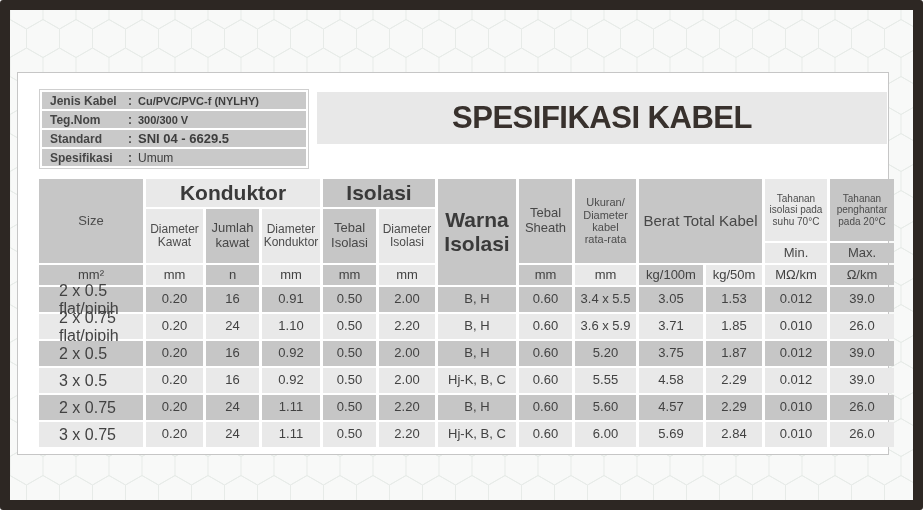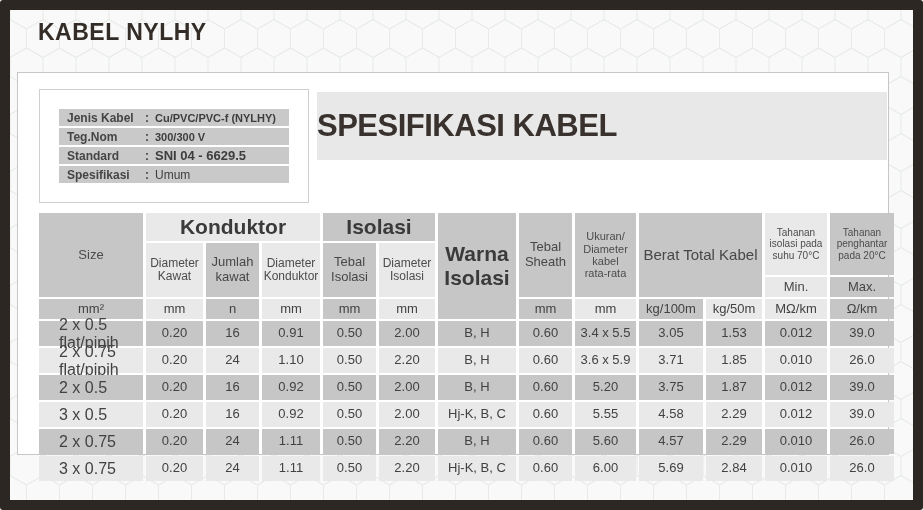--- a/index.html
+++ b/index.html
@@ -46,21 +46,21 @@
   .top-row {
     display: flex;
     gap: 8px;
     width: 848px;
     align-items: flex-start;
   }
 
   .info-table {
     width: 270px;
     border: 1px solid #cfcfcf;
-    padding: 19px;
+    padding: 2px;
     display: flex;
     flex-direction: column;
     gap: 2px;
     background: #ffffff;
   }
   .info-row {
     height: 17px;
     background: #c9c9c9;
     display: flex;
     align-items: center;
@@ -69,26 +69,26 @@
     color: #454545;
   }
   .info-label { font-weight: bold; width: 78px; }
   .info-sep   { font-weight: bold; width: 10px; }
   .info-value { font-weight: bold; font-size: 11px; color: #3d3d3d; }
   .info-row.v-lg .info-value { font-size: 13px; }
   .info-row.v-plain .info-value { font-weight: normal; font-size: 12px; }
 
   .spec-title-box {
     flex: 1;
-    height: 68px;
+    height: 52px;
     margin-top: 3px;
     background: #e8e8e8;
     display: flex;
     align-items: center;
-    justify-content: flex-start;
+    justify-content: center;
   }
   .spec-title {
     font-size: 31px;
     font-weight: bold;
     letter-spacing: -0.5px;
     color: #38312d;
   }
 
   
   .spec-table { margin-top: 10px; width: 855px; --cols: 104px 57px 53px 58px 53px 56px 78px 53px 61px 64px 56px 62px 64px; }
@@ -175,21 +175,20 @@
           <path d="M16.5 -19 L33 -9.5 L33 9.5 L16.5 19 L0 9.5 L0 -9.5 Z"></path>
           <path d="M0 9.5 L16.5 19 L16.5 38 L0 47.5 L-16.5 38 L-16.5 19 Z"></path>
           <path d="M33 9.5 L49.5 19 L49.5 38 L33 47.5 L16.5 38 L16.5 19 Z"></path>
           <path d="M16.5 38 L33 47.5 L33 66.5 L16.5 76 L0 66.5 L0 47.5 Z"></path>
         </g>
       </pattern>
     </defs>
     <rect width="100%" height="100%" fill="url(#hex)"></rect>
   </svg>
 
-  <div class="page-title">KABEL NYLHY</div>
 
   <div class="panel">
 
     <div class="top-row">
 
       <div class="info-table">
         <div class="info-row">
           <span class="info-label">Jenis Kabel</span>
           <span class="info-sep">:</span>
           <span class="info-value">Cu/PVC/PVC-f (NYLHY)</span>

